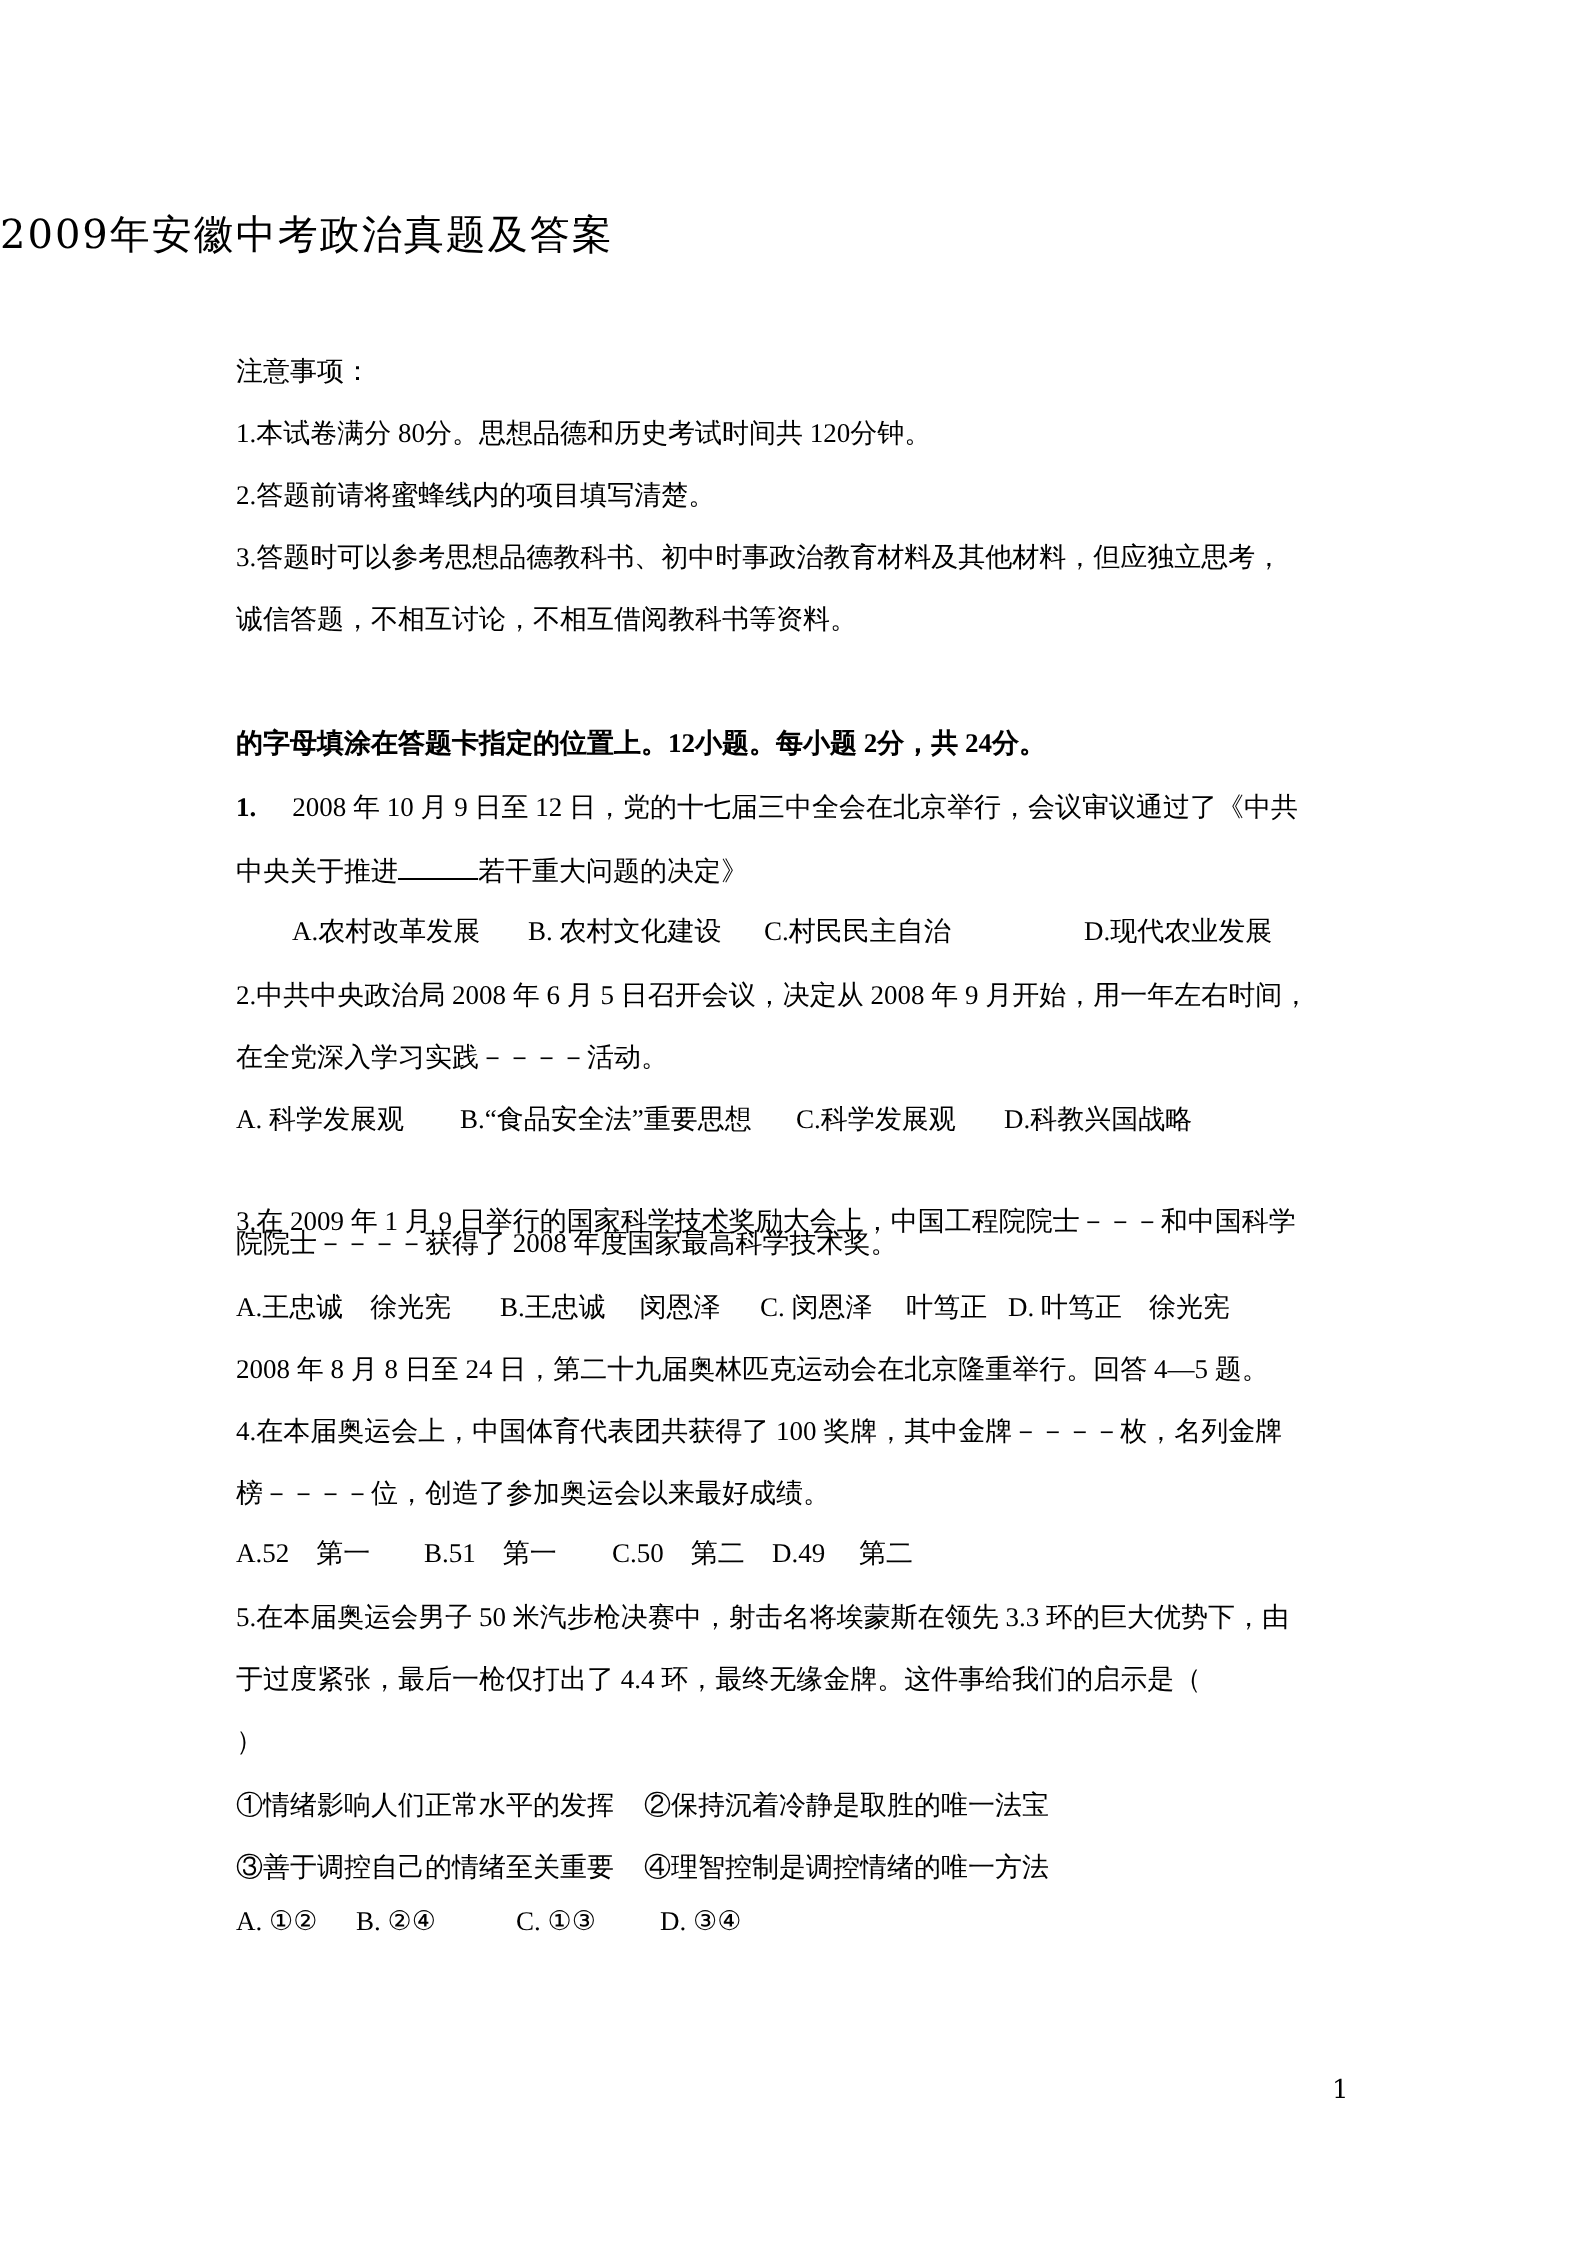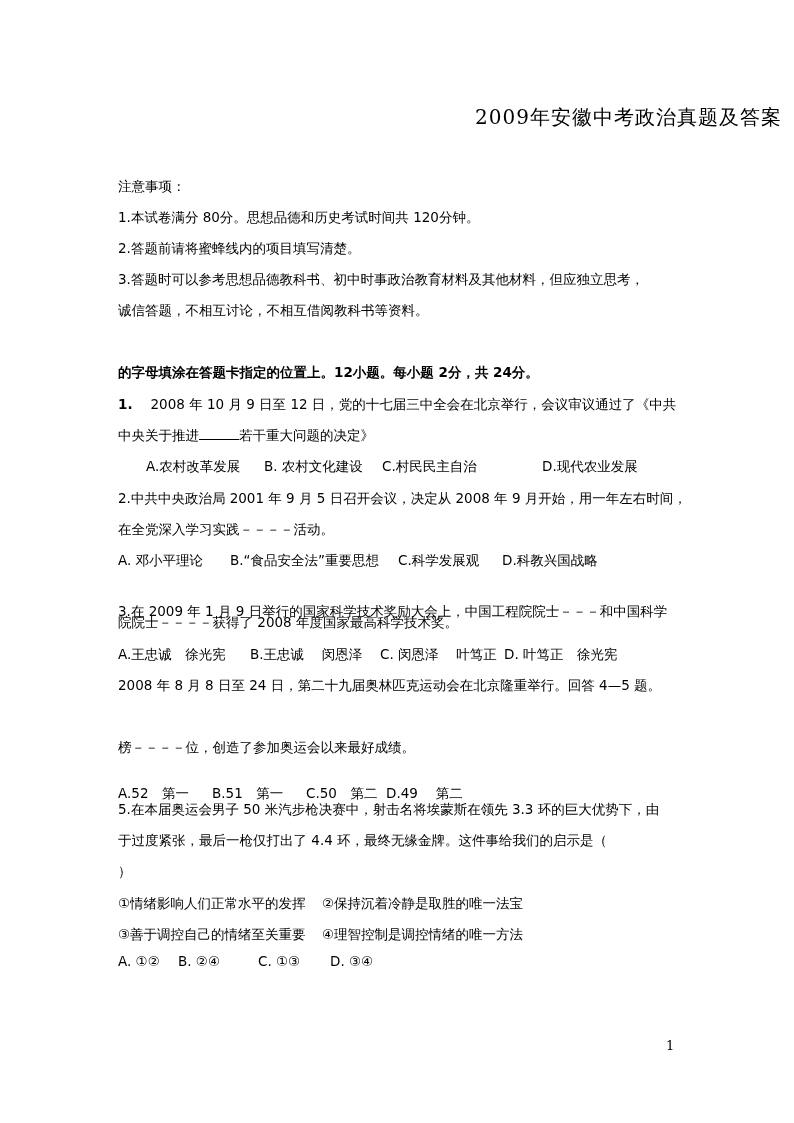--- a/index.html
+++ b/index.html
@@ -1,21 +1,21 @@
 <!DOCTYPE html>
 <html><head>
 <meta charset="utf-8">
 <style>
   html, body { margin: 0; padding: 0; background: #ffffff; }
   body { width: 794px; height: 1123px; position: relative; overflow: hidden;
          font-family: "DejaVu Sans", "Liberation Sans", sans-serif; color: #000; }
   .page { position: absolute; left: 0; top: 0; width: 794px; height: 1123px; background: #fff; }
-  .title { position: absolute; top: 104px; left: 0; width: 782px; text-align: right;
+  .title { position: absolute; top: 104px; left: 0; width: 782px; text-align: left;
            font-size: 20px; letter-spacing: 1px; font-family: "DejaVu Serif", "Liberation Serif", serif; }
-  .line { position: absolute; left: 118px; font-size: 13.5px; white-space: nowrap; line-height: 18px; }
+  .line { position: absolute; left: 118px; font-size: 13.5px; white-space: nowrap; line-height: 18px; font-family: Liberation Serif, serif; }
   .bold { font-weight: bold; }
   .blank { display: inline-block; width: 40px; border-bottom: 1px solid #000; height: 13px; vertical-align: baseline; }
   .opt { display: inline-block; }
   .pageno { position: absolute; left: 666px; top: 1038px; font-size: 13px;
             font-family: "DejaVu Serif", "Liberation Serif", serif; }
 </style>
 </head>
 <body>
 
 <div class="page">
@@ -33,35 +33,36 @@
   <div class="line" style="top:395px">
     <span class="bold" style="margin-right:18px">1.</span><span>2008 年 10 月 9 日至 12 日，党的十七届三中全会在北京举行，会议审议通过了《中共</span>
   </div>
   <div class="line" style="top:457px; left:146px">
     <span class="opt" style="width:118px">A.农村改革发展</span><span class="opt" style="width:118px">B. 农村文化建设</span><span class="opt" style="width:160px">C.村民民主自治</span><span class="opt">D.现代农业发展</span>
   </div>
   <div class="line" style="top:426px">
     <span>中央关于推进</span><span class="blank"></span><span>若干重大问题的决定》</span>
   </div>
 
-  <div class="line" style="top:489px">2.中共中央政治局 2001 年 9 月 5 日召开会议，决定从 2008 年 9 月开始，用一年左右时间，</div>
+  <div class="line" style="top:489px">2.中共中央政治局 2008 年 6 月 5 日召开会议，决定从 2008 年 9 月开始，用一年左右时间，</div>
   <div class="line" style="top:520px">在全党深入学习实践－－－－活动。</div>
   <div class="line" style="top:551px">
-    <span class="opt" style="width:112px">A.  邓小平理论</span><span class="opt" style="width:168px">B.“食品安全法”重要思想</span><span class="opt" style="width:104px">C.科学发展观</span><span class="opt">D.科教兴国战略</span>
+    <span class="opt" style="width:112px">A.  科学发展观</span><span class="opt" style="width:168px">B.“食品安全法”重要思想</span><span class="opt" style="width:104px">C.科学发展观</span><span class="opt">D.科教兴国战略</span>
   </div>
 
   <div class="line" style="top:602px">3.在 2009 年 1 月 9 日举行的国家科学技术奖励大会上，中国工程院院士－－－和中国科学</div>
   <div class="line" style="top:613px">院院士－－－－获得了 2008 年度国家最高科学技术奖。</div>
   <div class="line" style="top:645px">
     <span class="opt" style="width:132px">A.王忠诚　徐光宪</span><span class="opt" style="width:130px">B.王忠诚　 闵恩泽</span><span class="opt" style="width:124px">C. 闵恩泽　 叶笃正</span><span class="opt">D. 叶笃正　徐光宪</span>
   </div>
   <div class="line" style="top:676px">2008 年 8 月 8 日至 24 日，第二十九届奥林匹克运动会在北京隆重举行。回答 4—5 题。</div>
 
+  <div class="line" style="top:707px">4.在本届奥运会上，中国体育代表团共获得了 100 奖牌，其中金牌－－－－枚，名列金牌</div>
   <div class="line" style="top:738px">榜－－－－位，创造了参加奥运会以来最好成绩。</div>
-  <div class="line" style="top:784px">
+  <div class="line" style="top:768px">
     <span class="opt" style="width:94px">A.52　第一</span><span class="opt" style="width:94px">B.51　第一</span><span class="opt" style="width:80px">C.50　第二</span><span class="opt">D.49　 第二</span>
   </div>
 
   <div class="line" style="top:800px">5.在本届奥运会男子 50 米汽步枪决赛中，射击名将埃蒙斯在领先 3.3 环的巨大优势下，由</div>
   <div class="line" style="top:831px">于过度紧张，最后一枪仅打出了 4.4 环，最终无缘金牌。这件事给我们的启示是（</div>
   <div class="line" style="top:862px">）</div>
   <div class="line" style="top:894px">
     <span class="opt" style="width:204px">①情绪影响人们正常水平的发挥</span><span class="opt">②保持沉着冷静是取胜的唯一法宝</span>
   </div>
   <div class="line" style="top:925px">

